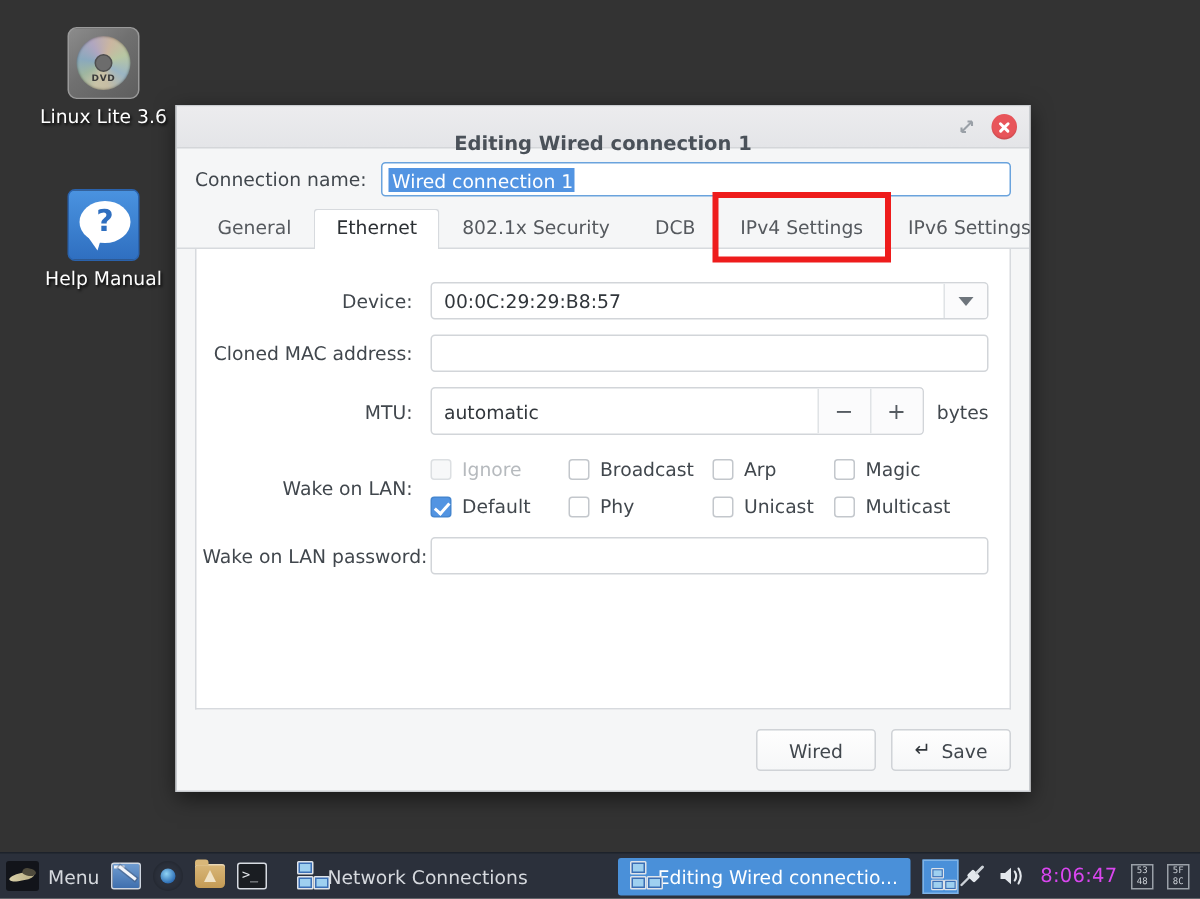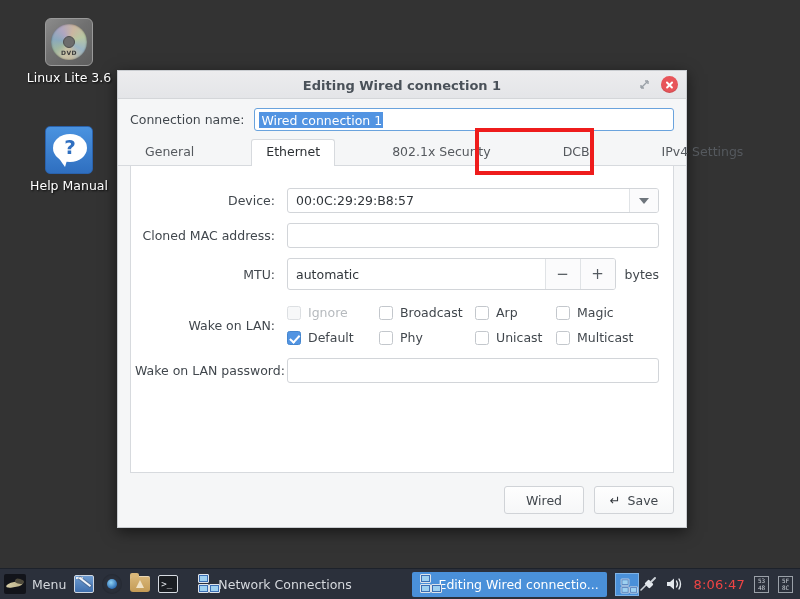--- a/index.html
+++ b/index.html
@@ -137,21 +137,21 @@
   }
   #titlebar {
     height: 27px;
     background: linear-gradient(180deg,#ececee 0%, #e4e5e8 100%);
     border-bottom: 1px solid #d4d6d9;
     position: relative;
     flex: none;
   }
   #title-text {
     position: absolute;
-    left: 0; right: 0; top: 1px;
+    left: 0; right: 0; top: 12px;
     line-height: 27px;
     text-align: center;
     font-size: 13px;
     font-weight: bold;
     color: #4a5159;
   }
   .win-btn {
     position: absolute;
     top: 5px;
     width: 17px; height: 17px;
@@ -213,21 +213,20 @@
   
   #tabstrip {
     display: flex;
     align-items: flex-end;
     padding: 0 12px;
     height: 26px;
     border-bottom: 1px solid #d7dade;
     flex: none;
     position: relative;
     background: #f5f6f7;
-    gap: 42px;
   }
   .tab {
     padding: 5px 14px 6px 14px;
     font-size: 12.5px;
     color: #55595e;
     cursor: pointer;
     border: 1px solid transparent;
     border-bottom: none;
     border-radius: 3px 3px 0 0;
     line-height: 14px;
@@ -629,21 +628,21 @@
   }
   .tray {
     margin-left: auto;
     display: flex;
     align-items: center;
     padding-right: 7px;
     gap: 9px;
   }
   .tray-icon { cursor: pointer; display: flex; align-items: center; }
   .clock {
-    color: #ef4444;
+    color: #d946ef;
     font-size: 13px;
     letter-spacing: .2px;
     cursor: pointer;
   }
   .glyphbox {
     width: 15px; height: 17px;
     border: 1px solid #9aa0a8;
     display: flex;
     flex-wrap: wrap;
     align-content: center;

